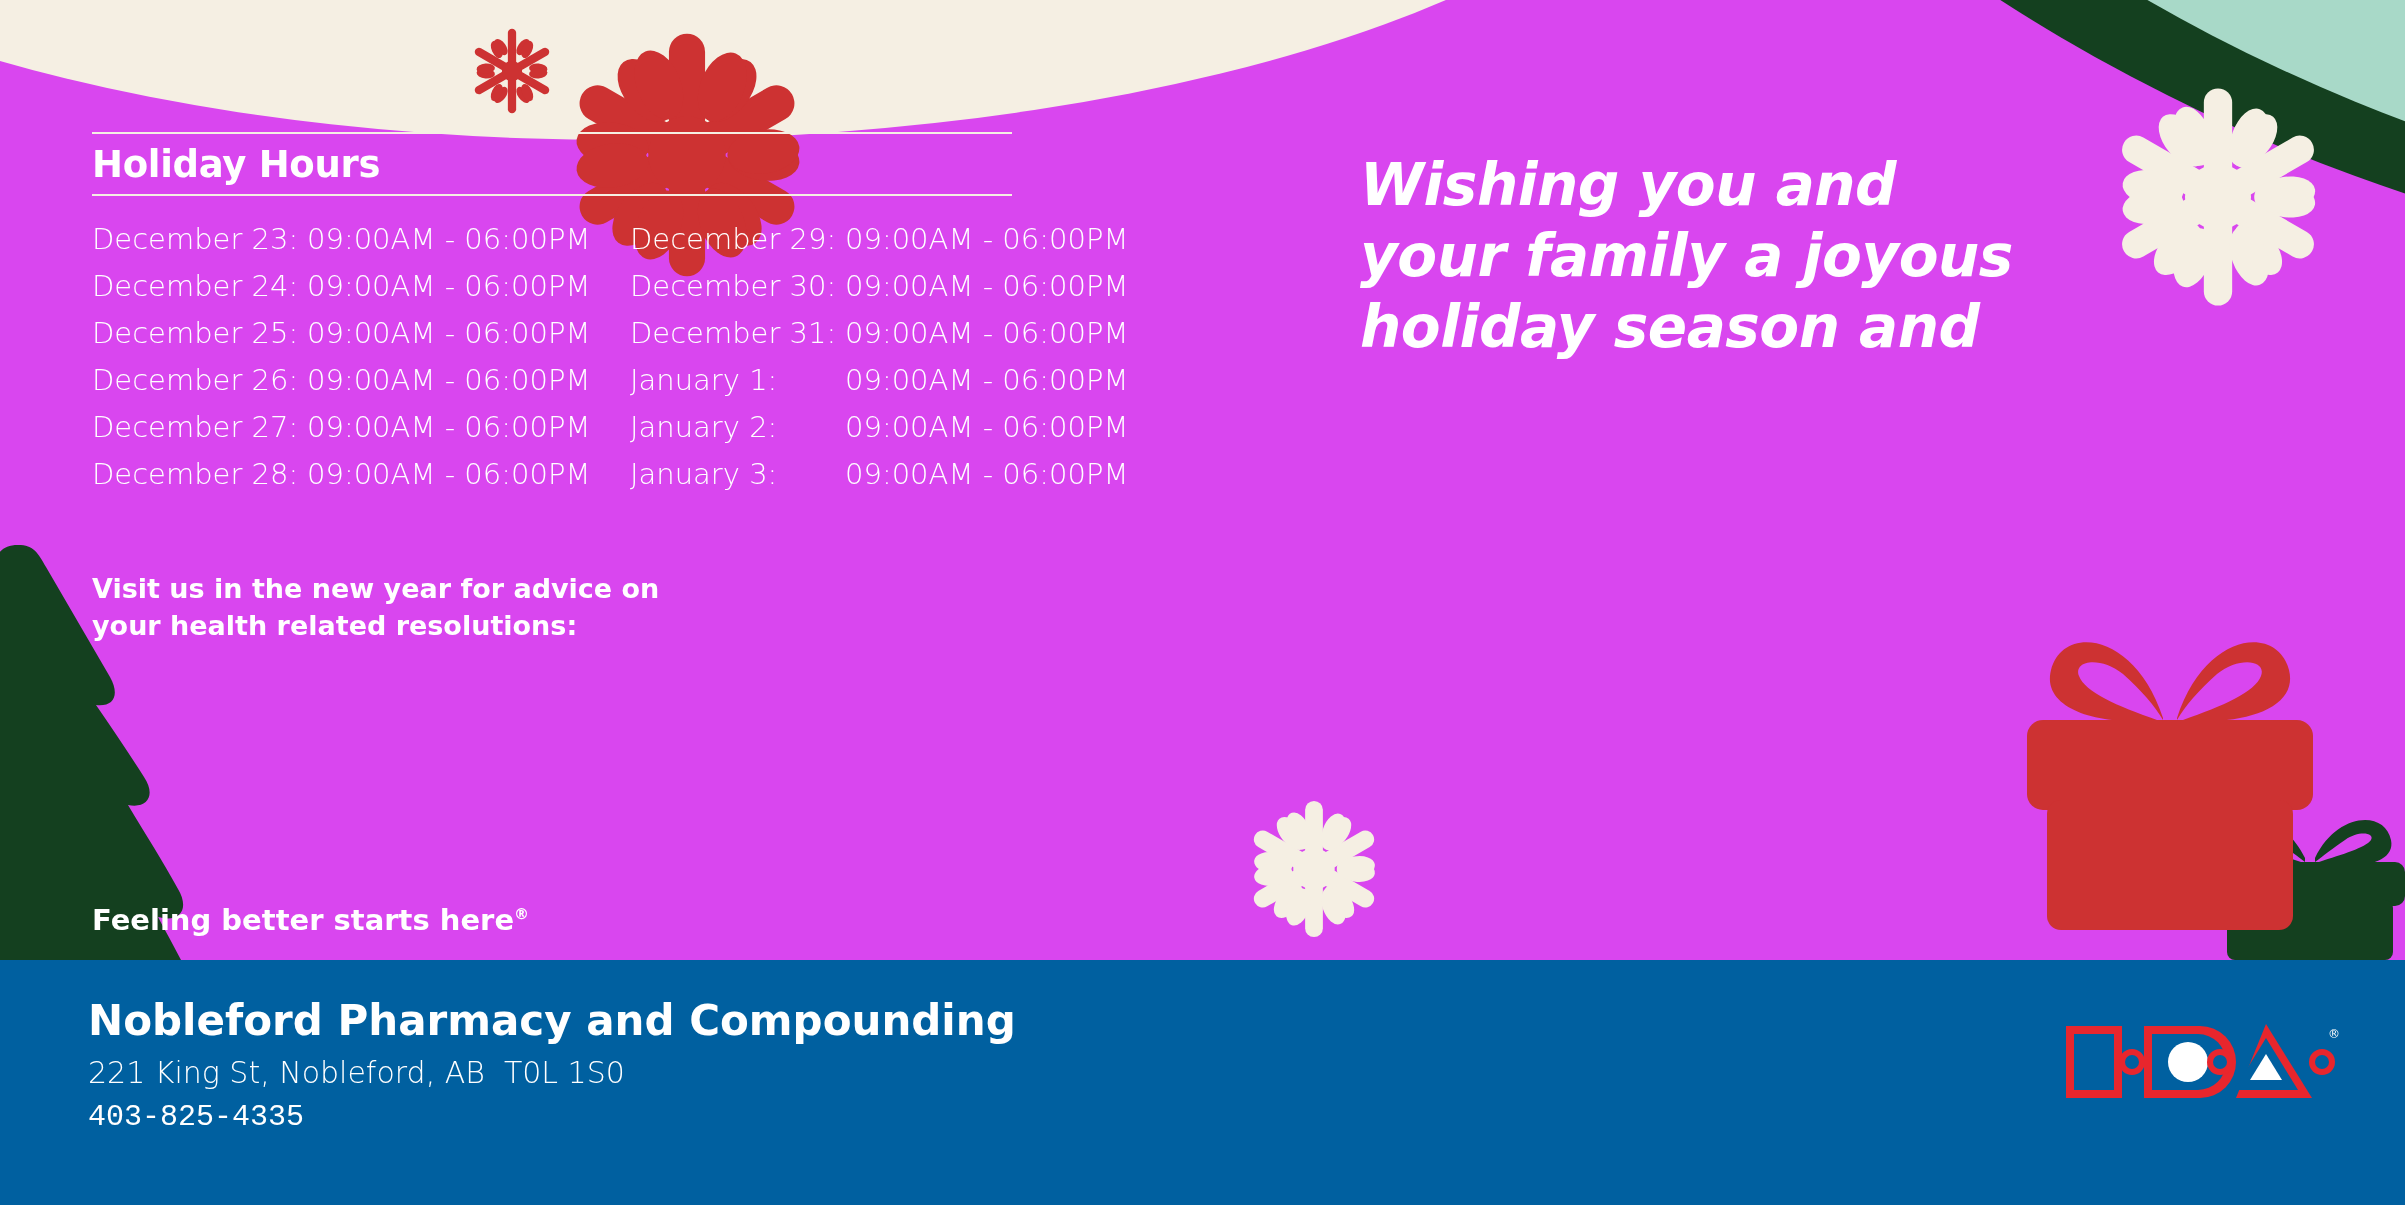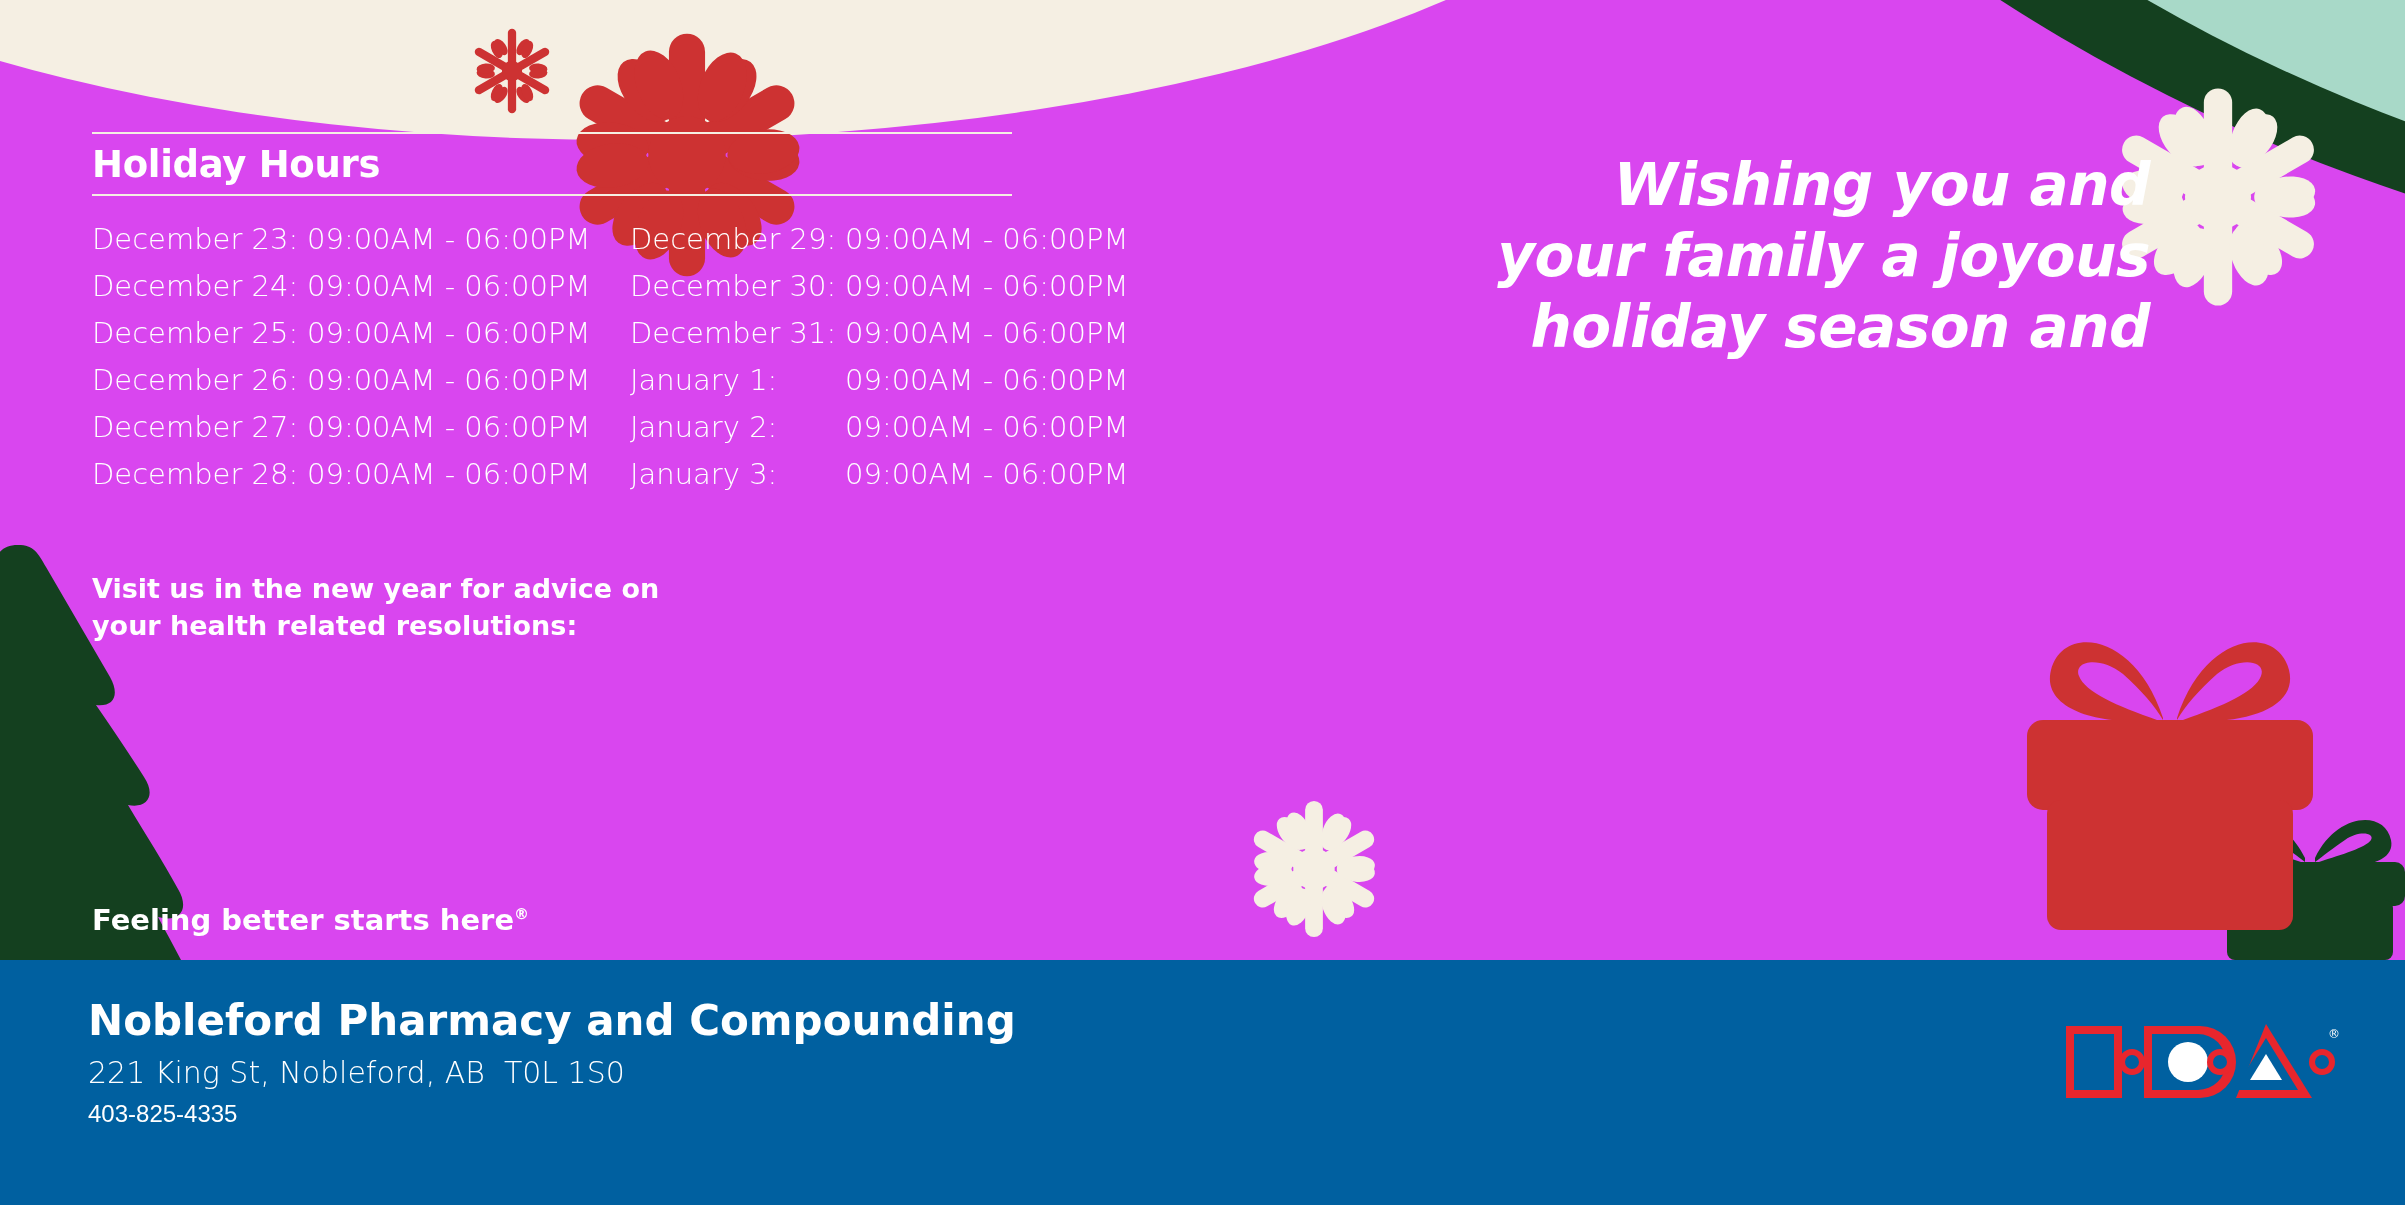--- a/index.html
+++ b/index.html
@@ -135,21 +135,21 @@
     white-space: nowrap;
   }
   #tagline sup { font-size: 15px; vertical-align: super; }
 
   
   #greeting {
     position: absolute;
     left: 1360px;
     top: 150px;
     width: 790px;
-    text-align: right;
+    text-align: left;
     color: #ffffff;
     font-family: "DejaVu Sans", sans-serif;
     font-style: italic;
     font-weight: bold;
     font-size: 58px;
     line-height: 1.22;
     letter-spacing: -0.5px;
     z-index: 7;
   }
   #greeting .gl { display: block; }
@@ -182,23 +182,23 @@
     font-family: "DejaVu Sans", sans-serif;
     font-weight: 300;
     font-size: 30px;
     white-space: pre;
   }
   #footer-phone {
     position: absolute;
     left: 88px;
     top: 140px;
     color: #ffffff;
-    font-family: Liberation Sans, sans-serif;
+    font-family: Liberation Mono, monospace;
     font-weight: 300;
-    font-size: 24px;
+    font-size: 30px;
     white-space: nowrap;
   }
   #ida-logo {
     position: absolute;
     right: 65px;
     top: 52px;
     width: 280px;
     height: 100px;
   }
   #ida-logo svg { display: block; width: 100%; height: 100%; }

